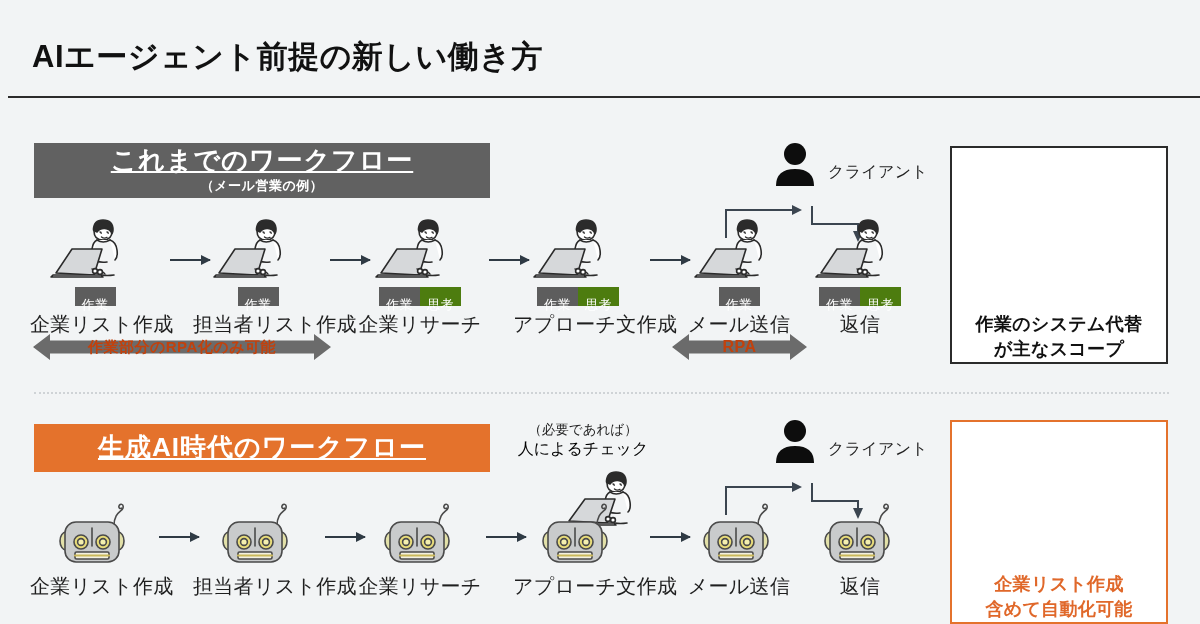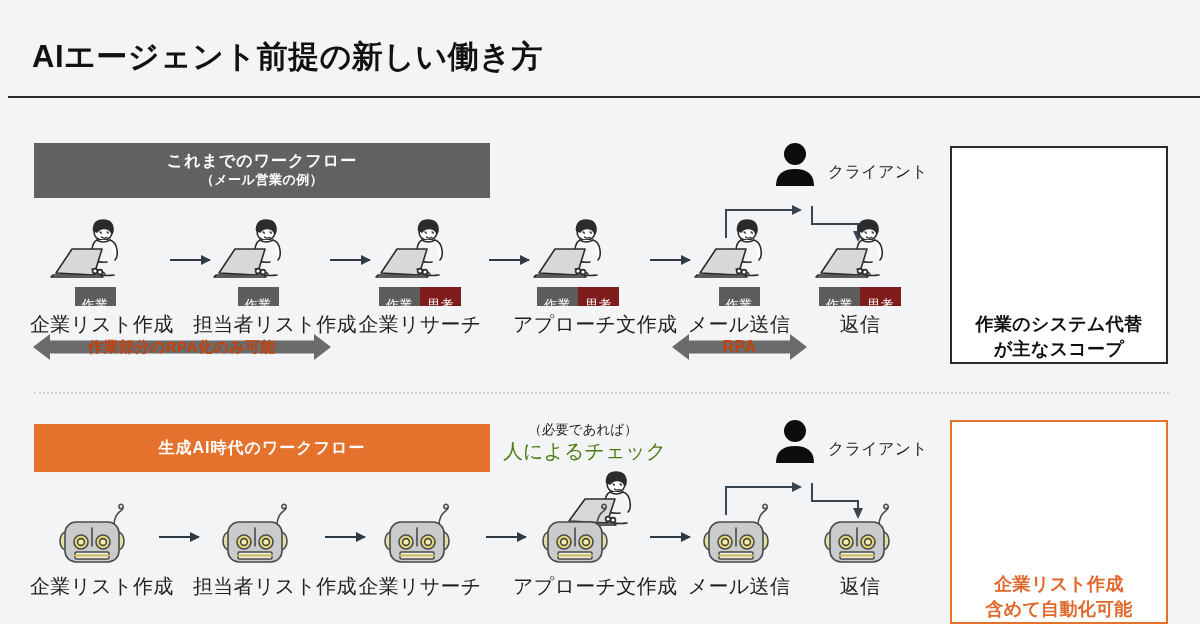--- a/index.html
+++ b/index.html
@@ -68,24 +68,25 @@
     background: #616161;
   }
   .bar-new {
     left: 34px;
     top: 408px;
     width: 456px;
     height: 48px;
     background: #e4722c;
   }
   .bar-title {
-    font-size: 16px;
+    font-size: 26px;
     font-weight: bold;
     letter-spacing: 1px;
     line-height: 1.12;
+    text-decoration: underline;
   }
   .bar-sub {
     font-size: 13px;
     font-weight: bold;
     letter-spacing: 0.5px;
     margin-top: 1px;
   }
 
   
   .divider {
@@ -118,21 +119,21 @@
   }
   .badge {
     font-size: 13px;
     font-weight: normal;
     color: #ffffff;
     line-height: 19px;
     padding: 8px 7px;
     letter-spacing: 0.5px;
   }
   .badge-work { background: #5d5d5d; }
-  .badge-think { background: #7f1d1d; }
+  .badge-think { background: #4d7c0f; }
   .step-label {
     margin-top: 5px;
     font-size: 20px;
     color: #1f1f1f;
     letter-spacing: 0.3px;
     white-space: nowrap;
   }
 
   
   .flow-arrow {
@@ -230,22 +231,22 @@
     width: 160px;
     text-align: center;
     line-height: 1.25;
   }
   .human-note .note-sub {
     font-size: 13.5px;
     color: #1f1f1f;
     display: block;
   }
   .human-note .note-main {
-    font-size: 20px;
-    color: #4d7c0f;
+    font-size: 16px;
+    color: #000000;
     display: block;
     white-space: nowrap;
   }
 </style>
 </head>
 <body>
 
 <div class="slide">
 
   <div class="header">

